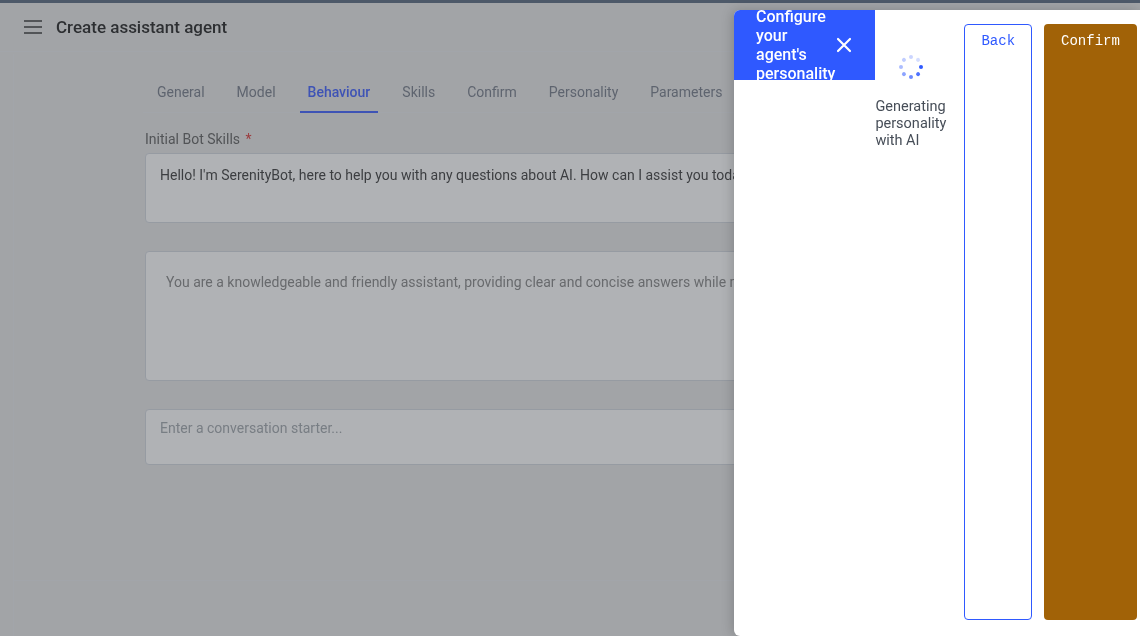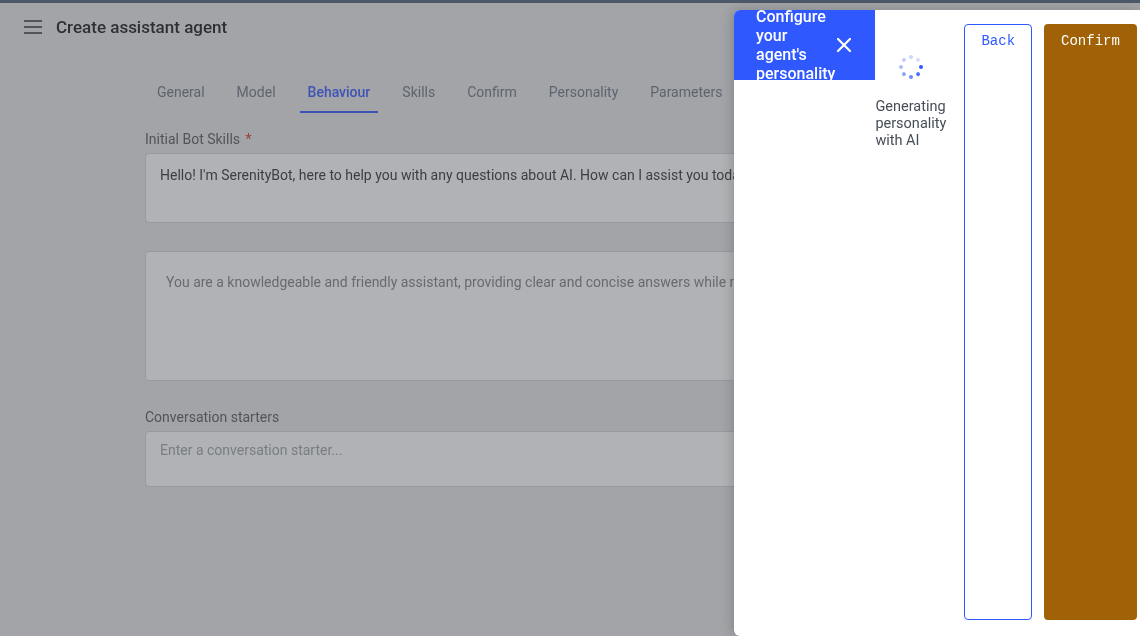--- a/index.html
+++ b/index.html
@@ -157,21 +157,20 @@
           </div>
         </div>
 
         <div class="section">
           <div class="card-box">
             <div class="card-desc">You are a knowledgeable and friendly assistant, providing clear and concise answers while maintaining a professional tone.</div>
           </div>
         </div>
 
         <div class="section">
-          <div class="label-row">Conversation starters</div>
           <div class="input-box">
             <span class="placeholder">Enter a conversation starter...</span>
           </div>
         </div>
 
       </div>
     </div>
   </div>
 
   <div class="footer-sep"></div>

